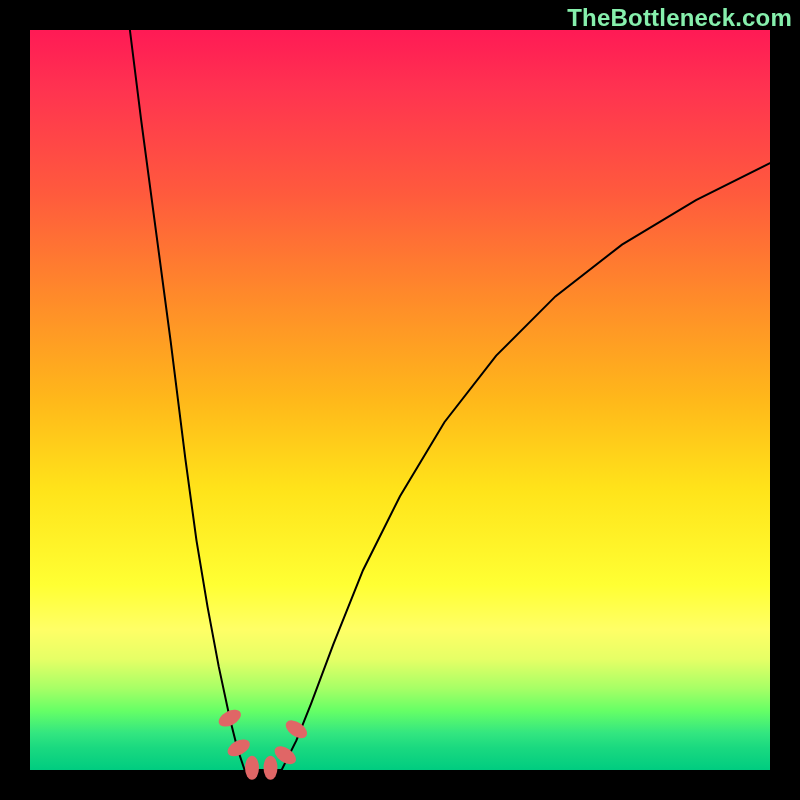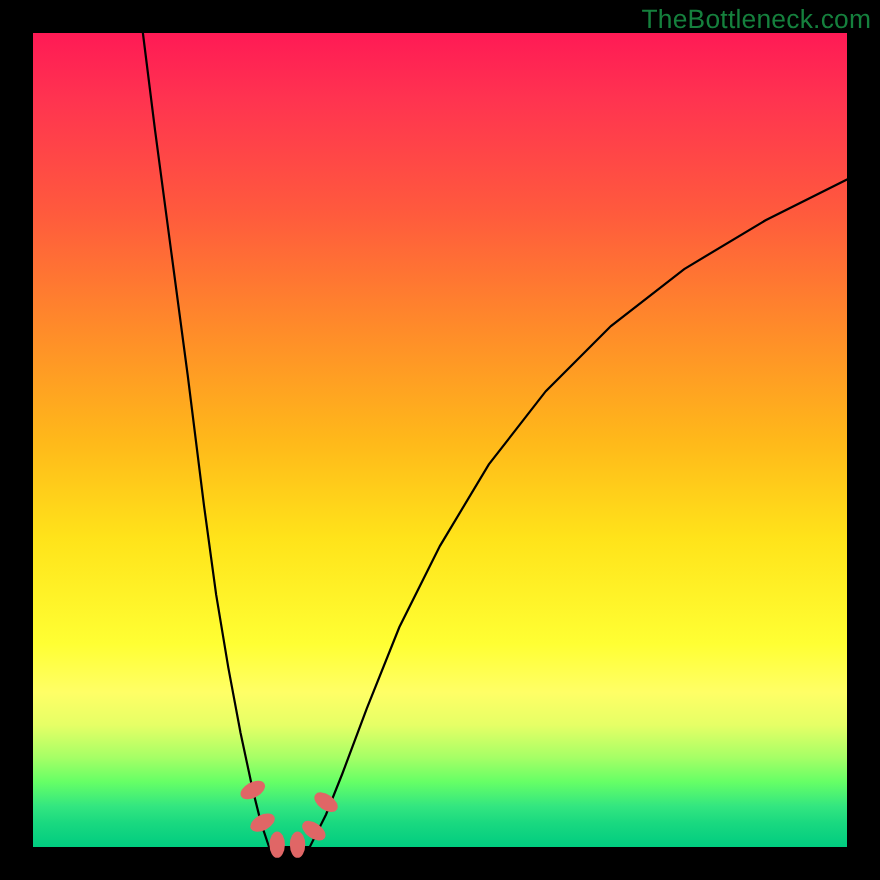--- a/index.html
+++ b/index.html
@@ -40,23 +40,23 @@
       #66ff66 92%,
       #33e680 95%,
       #1ad980 97%,
       #00cc80 100%
     );
   }
   .watermark {
     position: absolute;
     top: 4px;
     right: 8px;
-    color: #15803d;
+    color: #86efac;
     font-size: 24px;
-    font-weight: 400;
+    font-weight: 700;
     letter-spacing: 0.2px;
     user-select: none;
   }
   svg.curves {
     position: absolute;
     left: 0;
     top: 0;
     width: 740px;
     height: 740px;
     overflow: visible;

